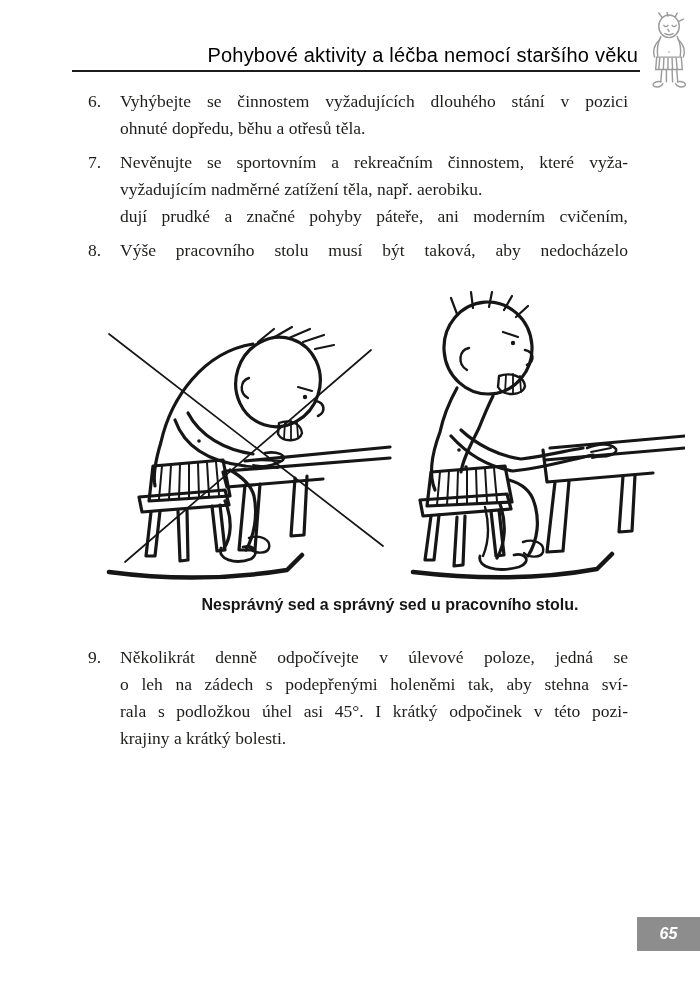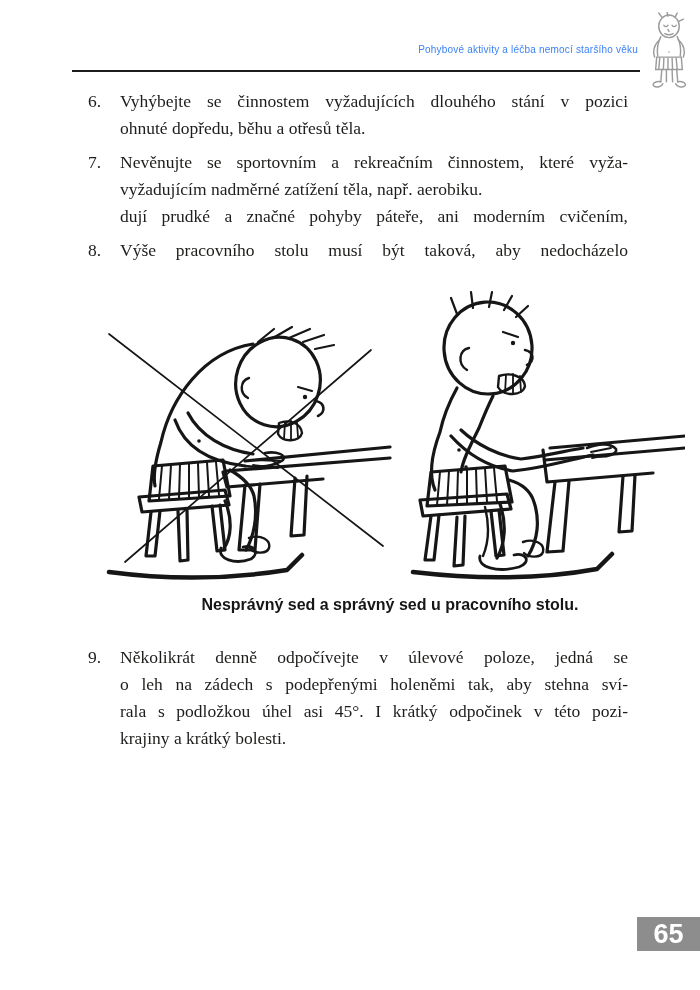--- a/index.html
+++ b/index.html
@@ -3,22 +3,22 @@
 <meta charset="utf-8">
 <style>
   html,body{margin:0;padding:0;background:#e8e8e8;}
   .page{
     position:relative;width:700px;height:990px;background:#ffffff;
     overflow:hidden;font-family:"Liberation Serif",serif;color:#1d1d1b;
   }
   
   .header-title{
     position:absolute;top:44px;right:62px;
-    font-family:"Liberation Sans",sans-serif;font-size:10px;font-weight:400;
-    color:#3b82f6;letter-spacing:.2px;white-space:nowrap;
+    font-family:"Liberation Sans",sans-serif;font-size:20px;font-weight:400;
+    color:#000000;letter-spacing:.2px;white-space:nowrap;
   }
   .header-rule{position:absolute;top:70px;left:72px;width:568px;height:2px;background:#1c1c1a;}
   .mini-figure{position:absolute;top:12px;right:5px;}
   
   .content{position:absolute;top:88px;left:88px;width:540px;}
   .item{display:flex;margin-bottom:7px;}
   .num{flex:none;width:32px;font-size:17.5px;line-height:27px;}
   .lines{width:508px;}
   .line{font-size:17.5px;line-height:27px;text-align:justify;text-align-last:justify;}
   .line.last{text-align-last:left;}
@@ -37,22 +37,22 @@
   }
   .footer-title{
     font-family:"Liberation Sans",sans-serif;font-weight:700;font-size:19px;color:#111;
     padding-left:7px;letter-spacing:.2px;
   }
   .page-num-box{
     position:absolute;top:917px;left:637px;width:63px;height:34px;background:#8d8d8d;
     display:flex;align-items:center;justify-content:center;
   }
   .page-num{
-    font-family:"Liberation Sans",sans-serif;font-weight:700;
-    font-size:27px;color:#ffffff;
+    font-family:"Liberation Sans",sans-serif;font-weight:700;font-style:italic;
+    font-size:16px;color:#ffffff;
   }
   svg{display:block;}
 </style>
 </head>
 <body>
 
 <div class="page">
 
   <div class="header-title">Pohybové aktivity a léčba nemocí staršího věku</div>
   <div class="header-rule"></div>

